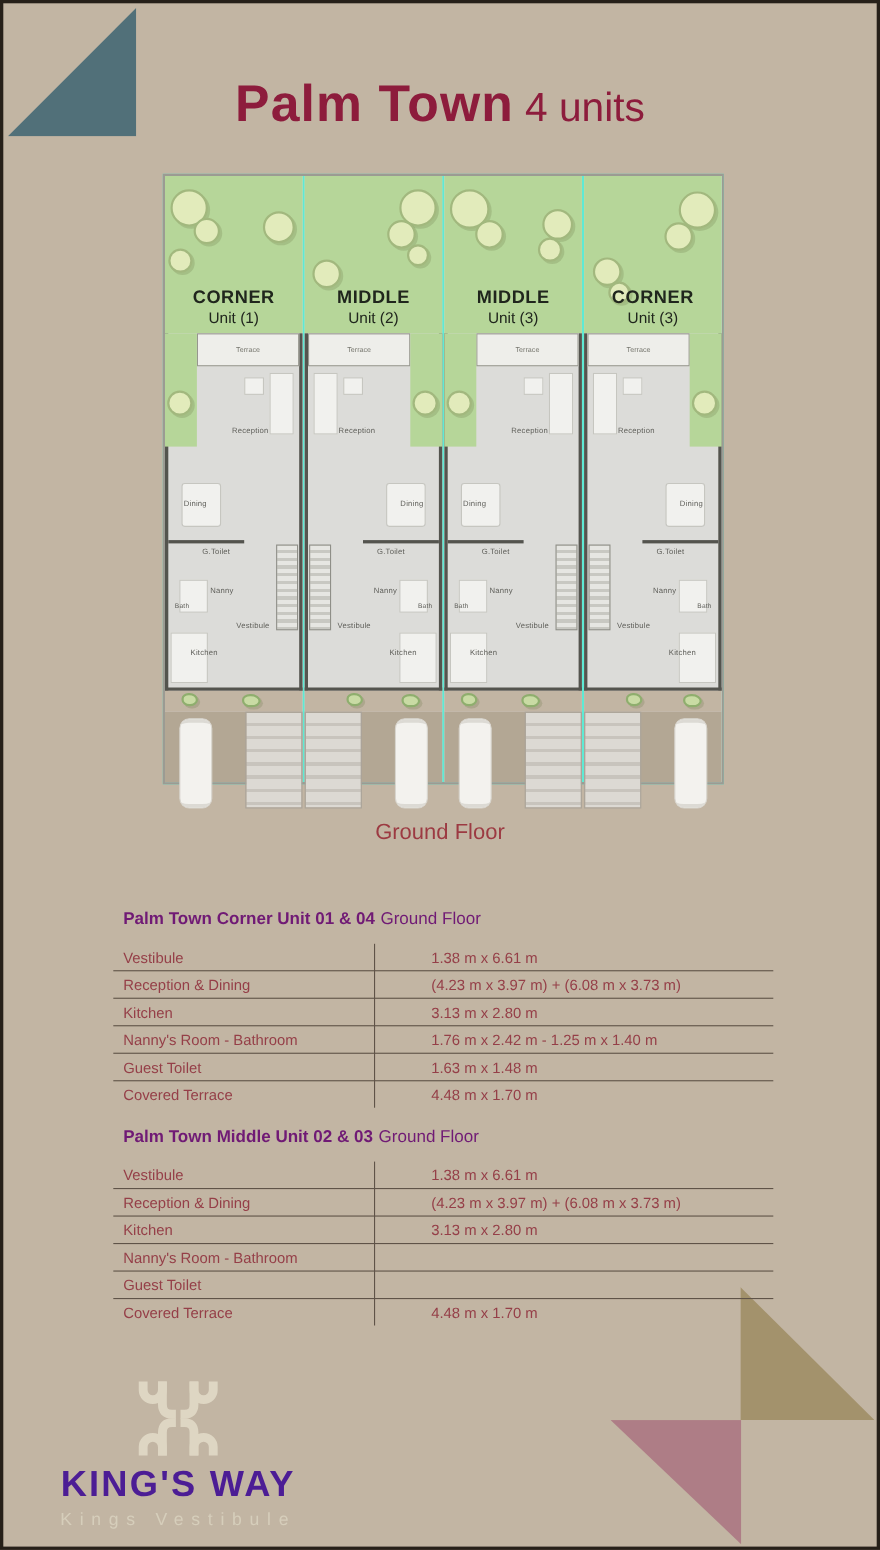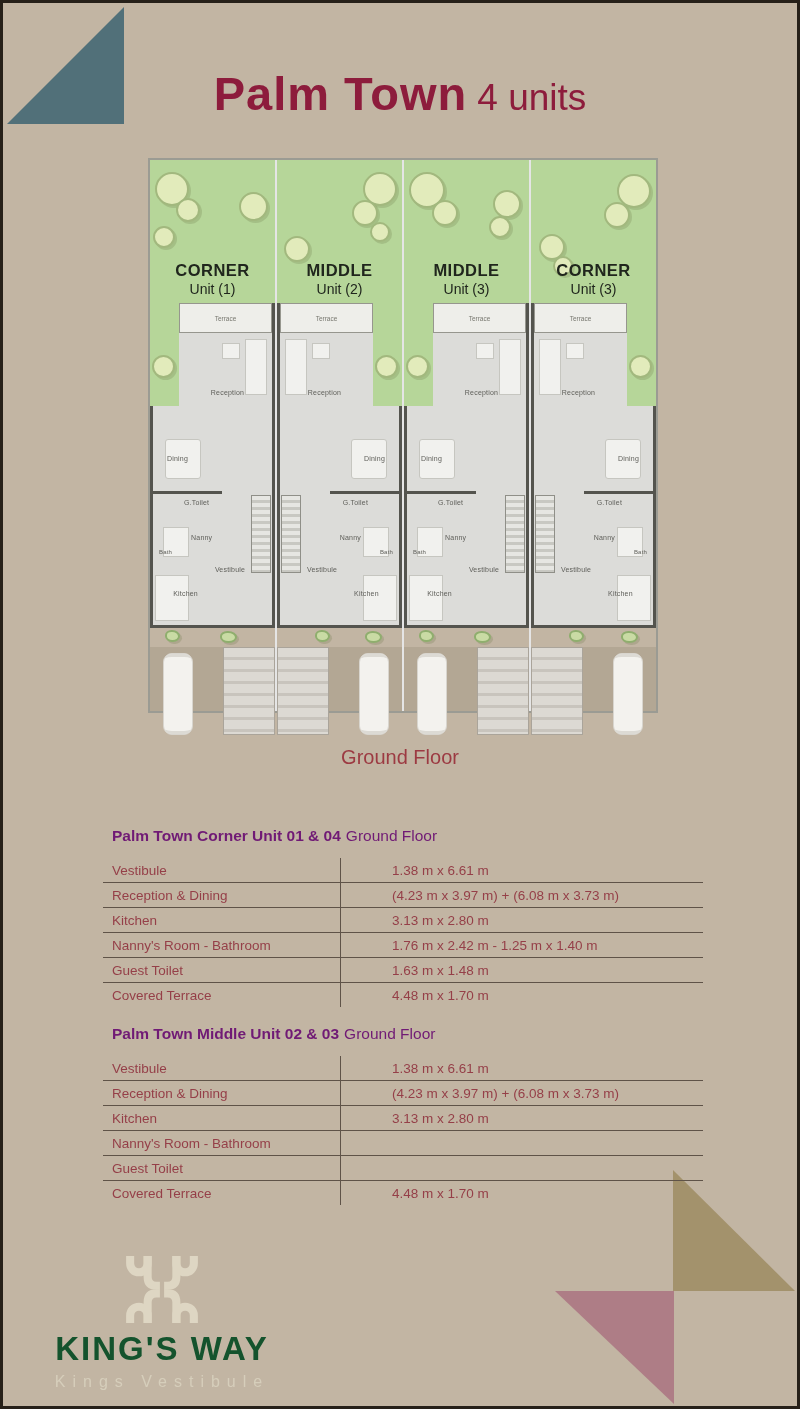--- a/index.html
+++ b/index.html
@@ -14,21 +14,21 @@
            clip-path:polygon(0 0,100% 100%,0 100%);}
   .tri-mauve{left:552px;top:1288px;width:119px;height:113px;background:#ae7d86;
              clip-path:polygon(0 0,100% 0,100% 100%);}
   
   .title{position:absolute;top:63px;left:0;width:100%;text-align:center;margin:0;
          color:#8d1c3c;font-weight:normal;}
   .t-bold{font-size:47px;font-weight:bold;letter-spacing:1px;}
   .t-light{font-size:37px;font-weight:normal;margin-left:10px;}
   
   .plan{position:absolute;left:145px;top:155px;width:510px;height:555px;
-        display:flex;gap:2px;background:#e5e5e5;border:2px solid #9b9b93;
+        display:flex;gap:2px;background:#5eead4;border:2px solid #9b9b93;
         box-sizing:border-box;}
   .unit{flex:1;display:flex;flex-direction:column;min-width:0;background:#dcdcd9;}
   .garden{position:relative;flex:0 0 143px;background:#b6d699;overflow:hidden;}
   .bush{position:absolute;border-radius:50%;background:#e2ebbb;border:2px solid #a2b87e;
         box-shadow:2px 2px 0 0 rgba(110,125,75,.25);box-sizing:border-box;}
   .bush.small{background:#c9dba4;border-color:#8fae6e;border-radius:45% 55% 50% 50%;}
   .unit-label{position:absolute;bottom:6px;left:0;width:100%;text-align:center;color:#20261d;}
   .u-type{font-size:16.5px;font-weight:bold;letter-spacing:.5px;}
   .u-num{font-size:14px;margin-top:1px;}
   .structure{position:relative;flex:0 0 325px;background:#dcdcd9;
@@ -111,21 +111,21 @@
   .hr{font-weight:normal;margin-left:5px;}
   .rows{position:relative;}
   .vline{position:absolute;left:237px;top:0;bottom:0;width:1px;background:#5f5348;}
   .trow{display:flex;height:24px;align-items:center;font-size:13.5px;color:#953f48;}
   .trow + .trow{border-top:1px solid #5f5348;}
   .tlabel{width:237px;padding-left:9px;box-sizing:border-box;}
   .tvalue{flex:1;padding-left:12px;margin-left:40px;}
   
   .logo{position:absolute;left:8px;top:1250px;width:302px;text-align:center;}
   .logo svg{display:block;margin:0 auto 4px auto;}
-  .logo-title{font-size:33px;font-weight:bold;letter-spacing:2px;color:#14532d;}
+  .logo-title{font-size:33px;font-weight:bold;letter-spacing:2px;color:#4c1d95;}
   .logo-sub{font-size:16px;letter-spacing:7px;color:#d6cebb;margin-top:5px;}
 </style>
 </head>
 <body>
 
 <div class="page">
 
   <div class="tri tri-teal"></div>
   <div class="tri tri-tan"></div>
   <div class="tri tri-mauve"></div>

